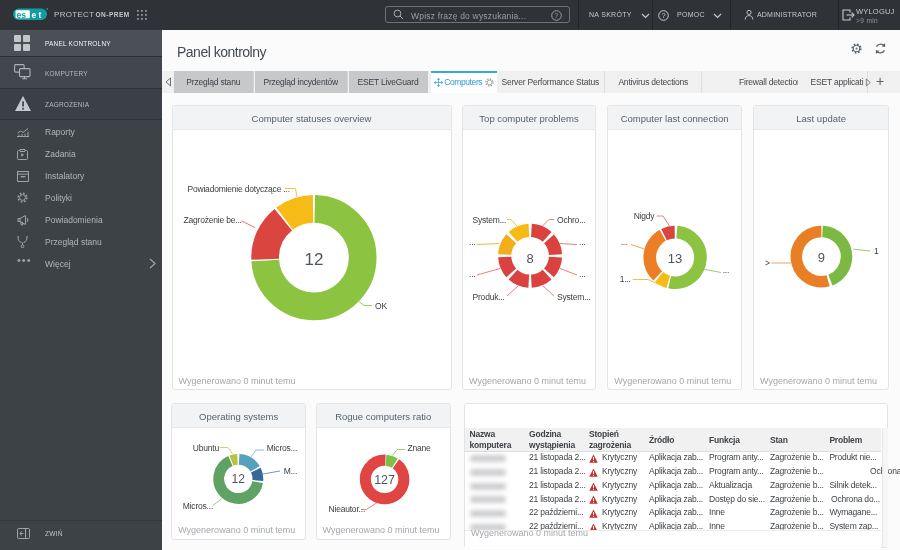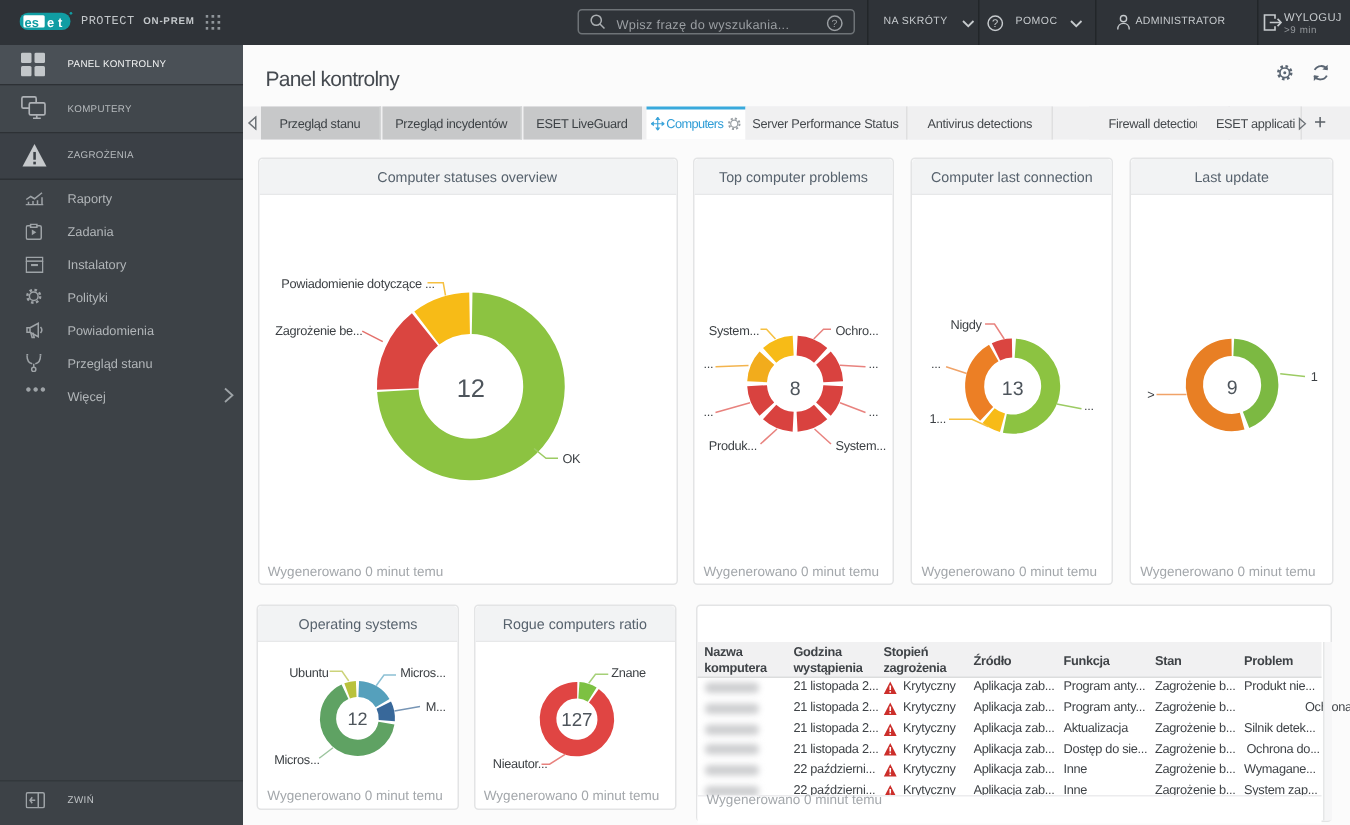--- a/index.html
+++ b/index.html
@@ -51,21 +51,21 @@
 <div id="topbar">
 
   <svg class="abs" style="left:13px; top:8px;" width="36" height="13" viewBox="0 0 36 13">
     <rect x="0" y="0.5" width="34" height="11.5" rx="5.7" fill="#119da3"></rect>
     <rect x="2.6" y="2.2" width="14.2" height="8.1" rx="1" fill="#fff"></rect>
     <text x="3.4" y="10.2" font-size="8.6" font-weight="bold" fill="#119da3">es</text>
     <text x="18.4" y="10.2" font-size="8.6" font-weight="bold" fill="#fff">e</text>
     <text x="25.6" y="10.2" font-size="8.6" font-weight="bold" fill="#fff">t</text>
     <circle cx="34.3" cy="0.9" r="0.9" fill="#119da3"></circle>
   </svg>
-  <div class="tb-txt" style="left:54px; top:9.5px; font-size:8px; letter-spacing:.3px; color:#c3c7ca;font-family:Liberation Mono, monospace;">PROTECT</div>
+  <div class="tb-txt" style="left:54px; top:9.5px; font-size:8px; letter-spacing:.3px; color:#c3c7ca;">PROTECT</div>
   <div class="tb-txt" style="left:95.5px; top:11px; font-size:6.5px; font-weight:bold; letter-spacing:.5px; color:#c3c7ca;">ON-PREM</div>
   <svg class="abs" style="left:137px; top:9.5px;" width="11" height="10" viewBox="0 0 11 10">
     <g fill="#8f959a">
       <rect x="0" y="0" width="1.8" height="1.8"></rect>
         <rect x="4" y="0" width="1.8" height="1.8"></rect>
         <rect x="8" y="0" width="1.8" height="1.8"></rect>
       <rect x="0" y="4" width="1.8" height="1.8"></rect>
         <rect x="4" y="4" width="1.8" height="1.8"></rect>
         <rect x="8" y="4" width="1.8" height="1.8"></rect>
       <rect x="0" y="8" width="1.8" height="1.8"></rect>

